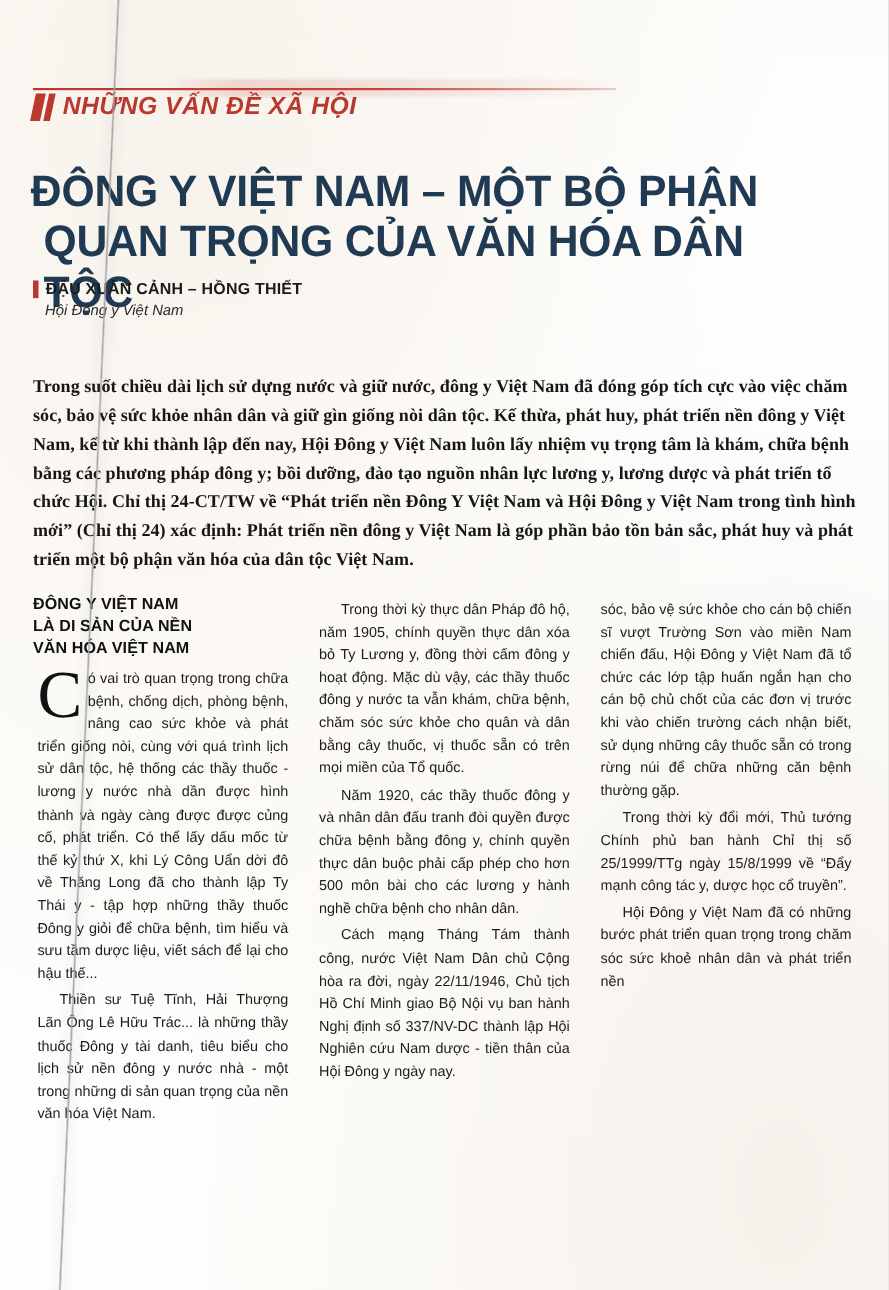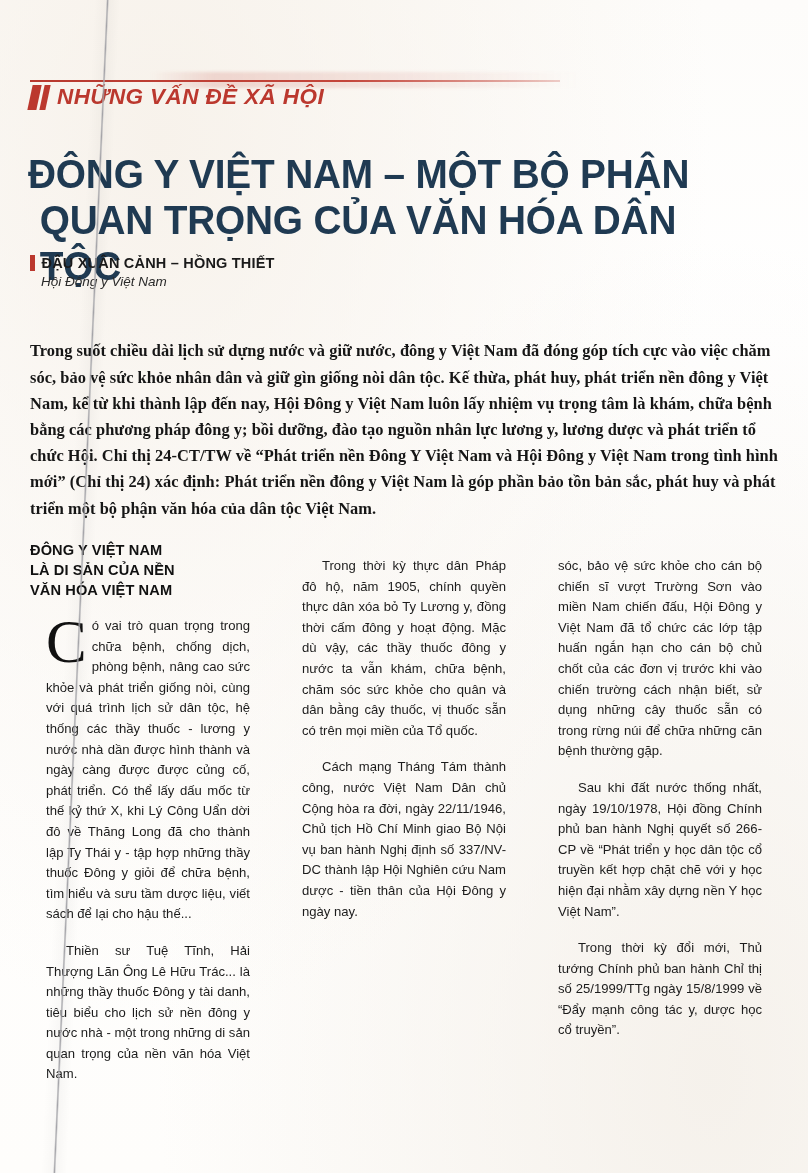--- a/index.html
+++ b/index.html
@@ -197,21 +197,21 @@
   }
   .col {
     width: 236px;
     font-family: "Liberation Sans Narrow", "Liberation Sans", sans-serif;
     font-size: 13.1px;
     line-height: 20.6px;
     text-align: justify;
     color: #1c1c1c;
     hyphens: none;
   }
-  .col p { margin: 16px; text-indent: 20px; }
+  .col p { margin: 4px; text-indent: 20px; }
   .col p.noindent { text-indent: 0; }
 
   .subhead {
     font-family: "Liberation Sans Narrow", "Liberation Sans", sans-serif;
     font-weight: 700;
     font-size: 14.6px;
     line-height: 20px;
     letter-spacing: 0.1px;
     color: #111;
     margin: 0 0 7px 0;
@@ -273,25 +273,26 @@
           <span>ĐÔNG Y VIỆT NAM</span><br>
           <span>LÀ DI SẢN CỦA NỀN</span><br>
           <span>VĂN HÓA VIỆT NAM</span>
         </h2>
         <p class="dropcap-para"><span class="dropcap">C</span><span>ó vai trò quan trọng trong chữa bệnh, chống dịch, phòng bệnh, nâng cao sức khỏe và phát triển giống nòi, cùng với quá trình lịch sử dân tộc, hệ thống các thầy thuốc - lương y nước nhà dần được hình thành và ngày càng được được củng cố, phát triển. Có thể lấy dấu mốc từ thế kỷ thứ X, khi Lý Công Uẩn dời đô về Thăng Long đã cho thành lập Ty Thái y - tập hợp những thầy thuốc Đông y giỏi để chữa bệnh, tìm hiểu và sưu tầm dược liệu, viết sách để lại cho hậu thế...</span></p>
         <p>Thiền sư Tuệ Tĩnh, Hải Thượng Lãn Ông Lê Hữu Trác... là những thầy thuốc Đông y tài danh, tiêu biểu cho lịch sử nền đông y nước nhà - một trong những di sản quan trọng của nền văn hóa Việt Nam.</p>
       </div>
 
       <div class="col">
         <p>Trong thời kỳ thực dân Pháp đô hộ, năm 1905, chính quyền thực dân xóa bỏ Ty Lương y, đồng thời cấm đông y hoạt động. Mặc dù vậy, các thầy thuốc đông y nước ta vẫn khám, chữa bệnh, chăm sóc sức khỏe cho quân và dân bằng cây thuốc, vị thuốc sẵn có trên mọi miền của Tổ quốc.</p>
+        <p>Năm 1920, các thầy thuốc đông y và nhân dân đấu tranh đòi quyền được chữa bệnh bằng đông y, chính quyền thực dân buộc phải cấp phép cho hơn 500 môn bài cho các lương y hành nghề chữa bệnh cho nhân dân.</p>
         <p>Cách mạng Tháng Tám thành công, nước Việt Nam Dân chủ Cộng hòa ra đời, ngày 22/11/1946, Chủ tịch Hồ Chí Minh giao Bộ Nội vụ ban hành Nghị định số 337/NV-DC thành lập Hội Nghiên cứu Nam dược - tiền thân của Hội Đông y ngày nay.</p>
       </div>
 
       <div class="col">
         <p class="noindent">sóc, bảo vệ sức khỏe cho cán bộ chiến sĩ vượt Trường Sơn vào miền Nam chiến đấu, Hội Đông y Việt Nam đã tổ chức các lớp tập huấn ngắn hạn cho cán bộ chủ chốt của các đơn vị trước khi vào chiến trường cách nhận biết, sử dụng những cây thuốc sẵn có trong rừng núi để chữa những căn bệnh thường gặp.</p>
-        <p>Sau khi đất nước thống nhất, ngày 19/10/1978, Hội đồng Chính phủ ban hành Nghị quyết số 266-CP về “Phát triển y học dân tộc cổ truyền kết hợp chặt chẽ với y học hiện đại nhằm xây dựng nền Y học Việt Nam”.</p>
         <p>Trong thời kỳ đổi mới, Thủ tướng Chính phủ ban hành Chỉ thị số 25/1999/TTg ngày 15/8/1999 về “Đẩy mạnh công tác y, dược học cổ truyền”.</p>
+        <p>Hội Đông y Việt Nam đã có những bước phát triển quan trọng trong chăm sóc sức khoẻ nhân dân và phát triển nền</p>
       </div>
 
     </div>
 
   </div>
 </div>
 
 </body></html>

